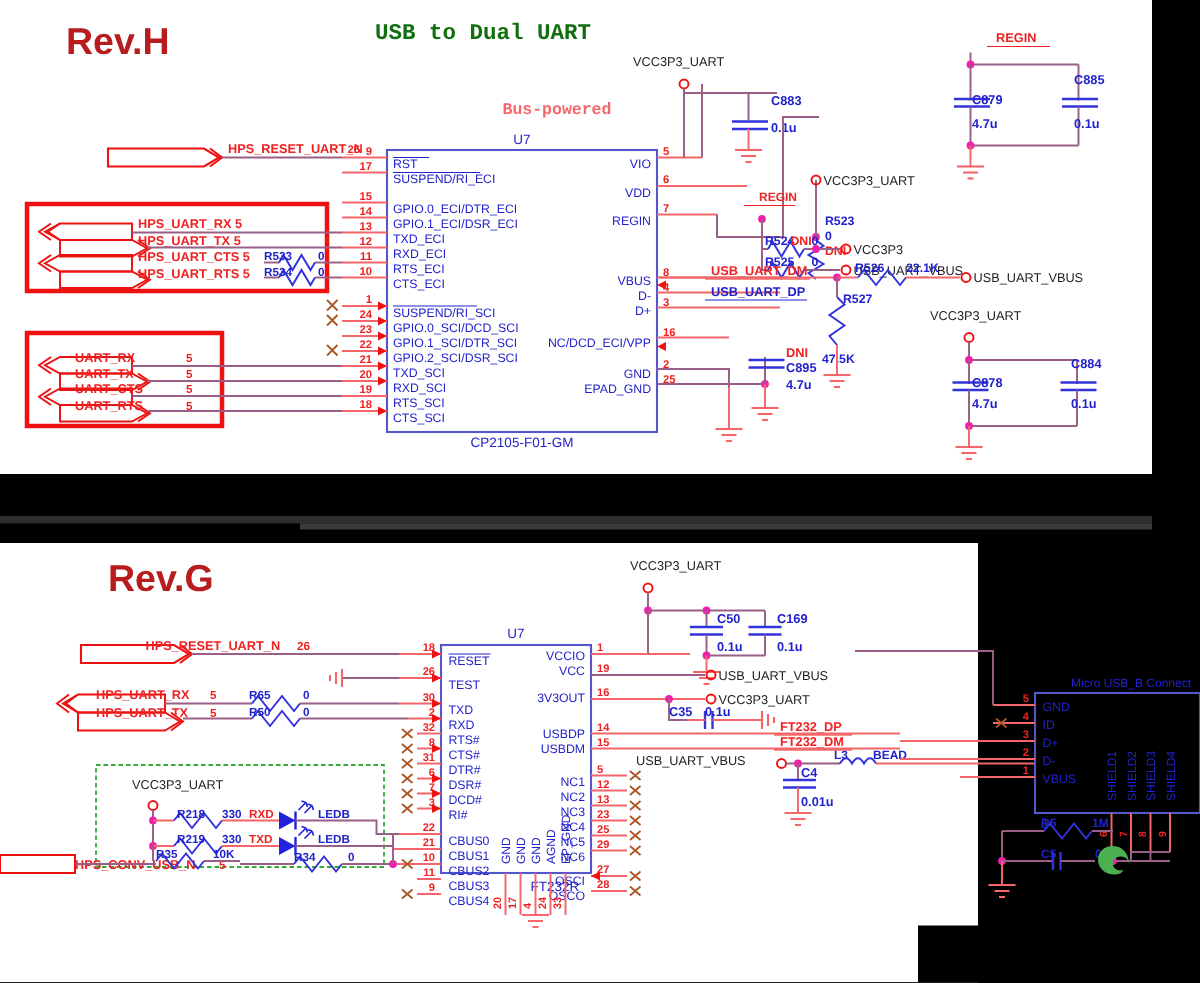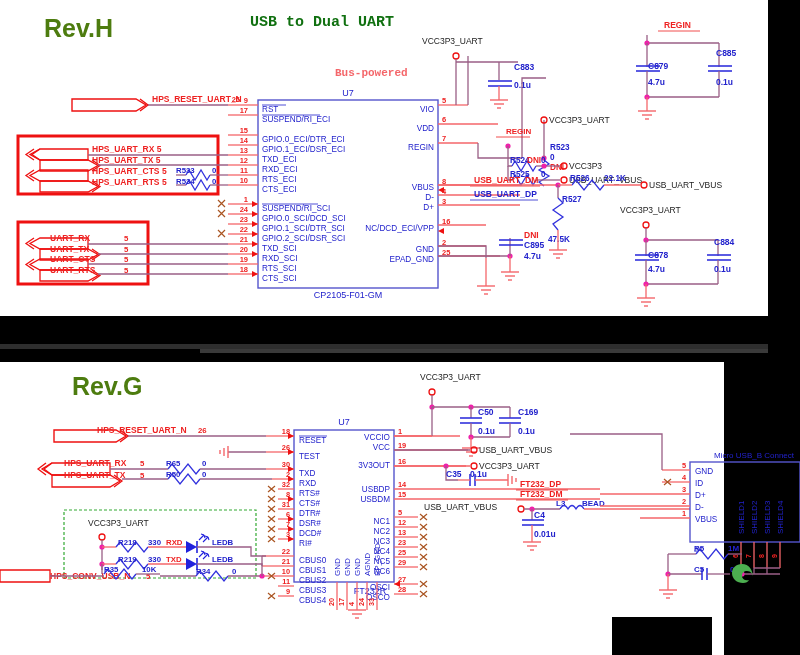--- a/index.html
+++ b/index.html
@@ -3,21 +3,21 @@
 <meta charset="utf-8">
 <style>
   html,body{margin:0;padding:0;background:#000;}
   #root{position:relative;width:800px;height:655px;background:#000;overflow:hidden;
         font-family:"Liberation Sans",sans-serif;}
   .panel{position:absolute;background:#fff;}
   .band{position:absolute;background:#000;}
   .gline{position:absolute;background:#2e2e2e;}
   .gline2{position:absolute;background:#3a3a3a;}
   svg{position:absolute;left:0;top:0;overflow:visible;}
-  .revtitle{position:absolute;font-weight:bold;color:#4d7c0f;font-family:"Liberation Sans",sans-serif;text-align:center;}
+  .revtitle{position:absolute;font-weight:bold;color:#b91c1c;font-family:"Liberation Sans",sans-serif;text-align:center;}
   .mono{font-family:"Liberation Mono",monospace;font-weight:bold;}
   text{font-family:"Liberation Sans",sans-serif;}
 </style>
 </head>
 <body>
 
 <div id="root">
 
   <div class="panel" style="left:0;top:0;width:768px;height:316px;">
 
@@ -380,21 +380,21 @@
       </g>
 
     </svg>
   </div>
 
   <div class="band" style="left:0;top:316px;width:800px;height:46px;"></div>
   <div class="gline" style="left:0;top:344px;width:800px;height:5px;"></div>
   <div class="gline2" style="left:200px;top:349px;width:600px;height:4px;"></div>
   <div class="band" style="left:768px;top:0;width:32px;height:362px;"></div>
 
-  <div class="panel" style="left:0;top:362px;width:724px;height:293px;">
+  <div class="panel" style="left:0;top:362px;width:652px;height:293px;">
 
     <div class="revtitle" style="left:72px;top:10px;font-size:25px;">Rev.G</div>
 
     <svg width="800" height="293">
 
       <rect x="294" y="68" width="100" height="152" fill="none" stroke="#5555cc" stroke-width="1.4"></rect>
       <text x="344" y="63" font-size="9" fill="#2222cc" text-anchor="middle">U7</text>
       <text x="370" y="232" font-size="9" fill="#2222cc" text-anchor="middle">FT232R</text>
 
       <g font-size="8.2" fill="#2222cc">

